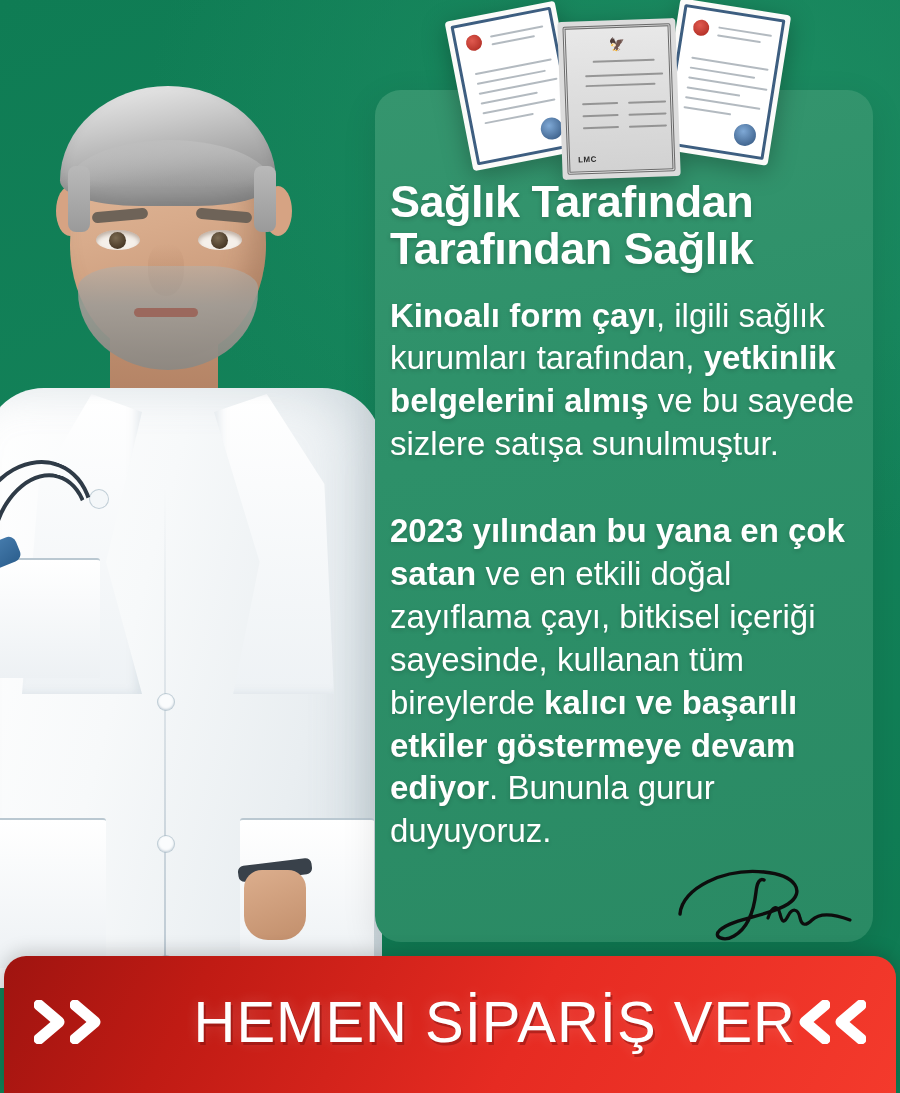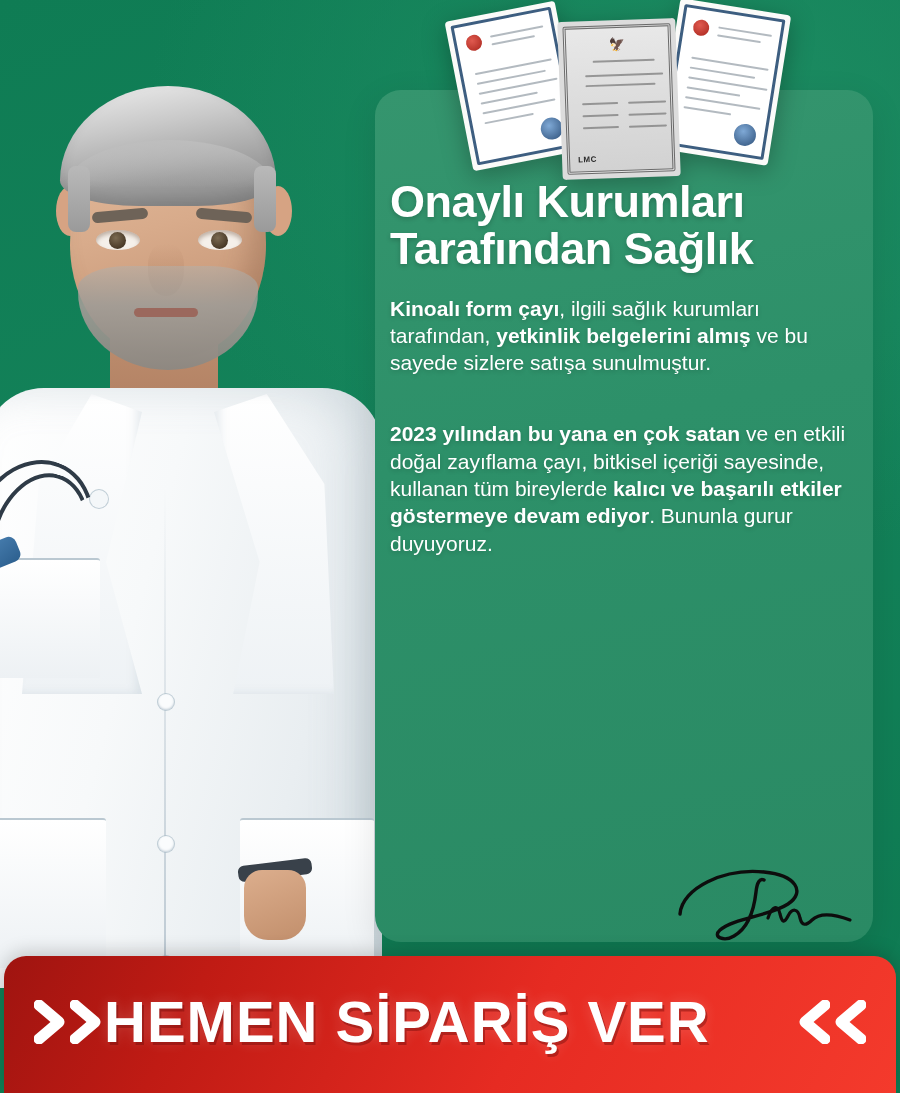--- a/index.html
+++ b/index.html
@@ -368,21 +368,21 @@
     font-weight: bold;
     line-height: 1.05;
     color: #ffffff;
     letter-spacing: -.5px;
     text-shadow: 0 2px 5px rgba(0,0,0,.20);
     margin-bottom: 22px;
   }
   .headline .ln { display: block; }
 
   .para {
-    font-size: 21px;
+    font-size: 33px;
     line-height: 1.30;
     color: #ffffff;
     text-shadow: 0 2px 4px rgba(0,0,0,.17);
     margin-bottom: 44px;
   }
   .para:last-of-type { margin-bottom: 0; }
   .para b { font-weight: bold; }
 
   
   .signature {
@@ -399,23 +399,23 @@
     background: linear-gradient(118deg, #9f1410 0%, #c01b14 22%, #e62b22 58%, #f43a2c 100%);
     border-radius: 22px 22px 0 0;
     display: flex;
     align-items: center;
     justify-content: space-between;
     padding: 0 30px 6px 30px;
     box-shadow: 0 -4px 18px rgba(0,0,0,.18);
   }
   .cta-label {
     flex: 1;
-    text-align: left;
+    text-align: right;
     font-size: 58px;
-    font-weight: bold;
+    font-weight: normal;
     color: #ffffff;
     letter-spacing: 1px;
     text-shadow: 2px 3px 0 rgba(120,12,8,.45), 0 0 14px rgba(255,255,255,.18);
     white-space: nowrap;
   }
   .chev {
     display: flex;
     gap: 2px;
     flex: 0 0 auto;
   }
@@ -524,21 +524,21 @@
         <span class="cert-line" style="left:60px; top:98px; width:38px; background:#7c7c7c;"></span>
         <span class="cert-logo">LMC</span>
       </div>
     </div>
 
   </div>
 
   <div class="card-body">
 
     <h1 class="headline">
-      <span class="ln">Onaylı Kurumları</span>
+      <span class="ln">Sağlık Tarafından</span>
       <span class="ln">Tarafından Sağlık</span>
     </h1>
 
     <p class="para"><b>Kinoalı form çayı</b><span>, ilgili sağlık kurumları tarafından, </span><b>yetkinlik belgelerini almış</b><span> ve bu sayede sizlere satışa sunulmuştur.</span></p>
     <p class="para"><b>2023 yılından bu yana en çok satan</b><span> ve en etkili doğal zayıflama çayı, bitkisel içeriği sayesinde, kullanan tüm bireylerde </span><b>kalıcı ve başarılı etkiler göstermeye devam ediyor</b><span>. Bununla gurur duyuyoruz.</span></p>
 
   </div>
 
   <div class="signature">
     <svg viewBox="0 0 190 82" width="190" height="82" aria-hidden="true">

